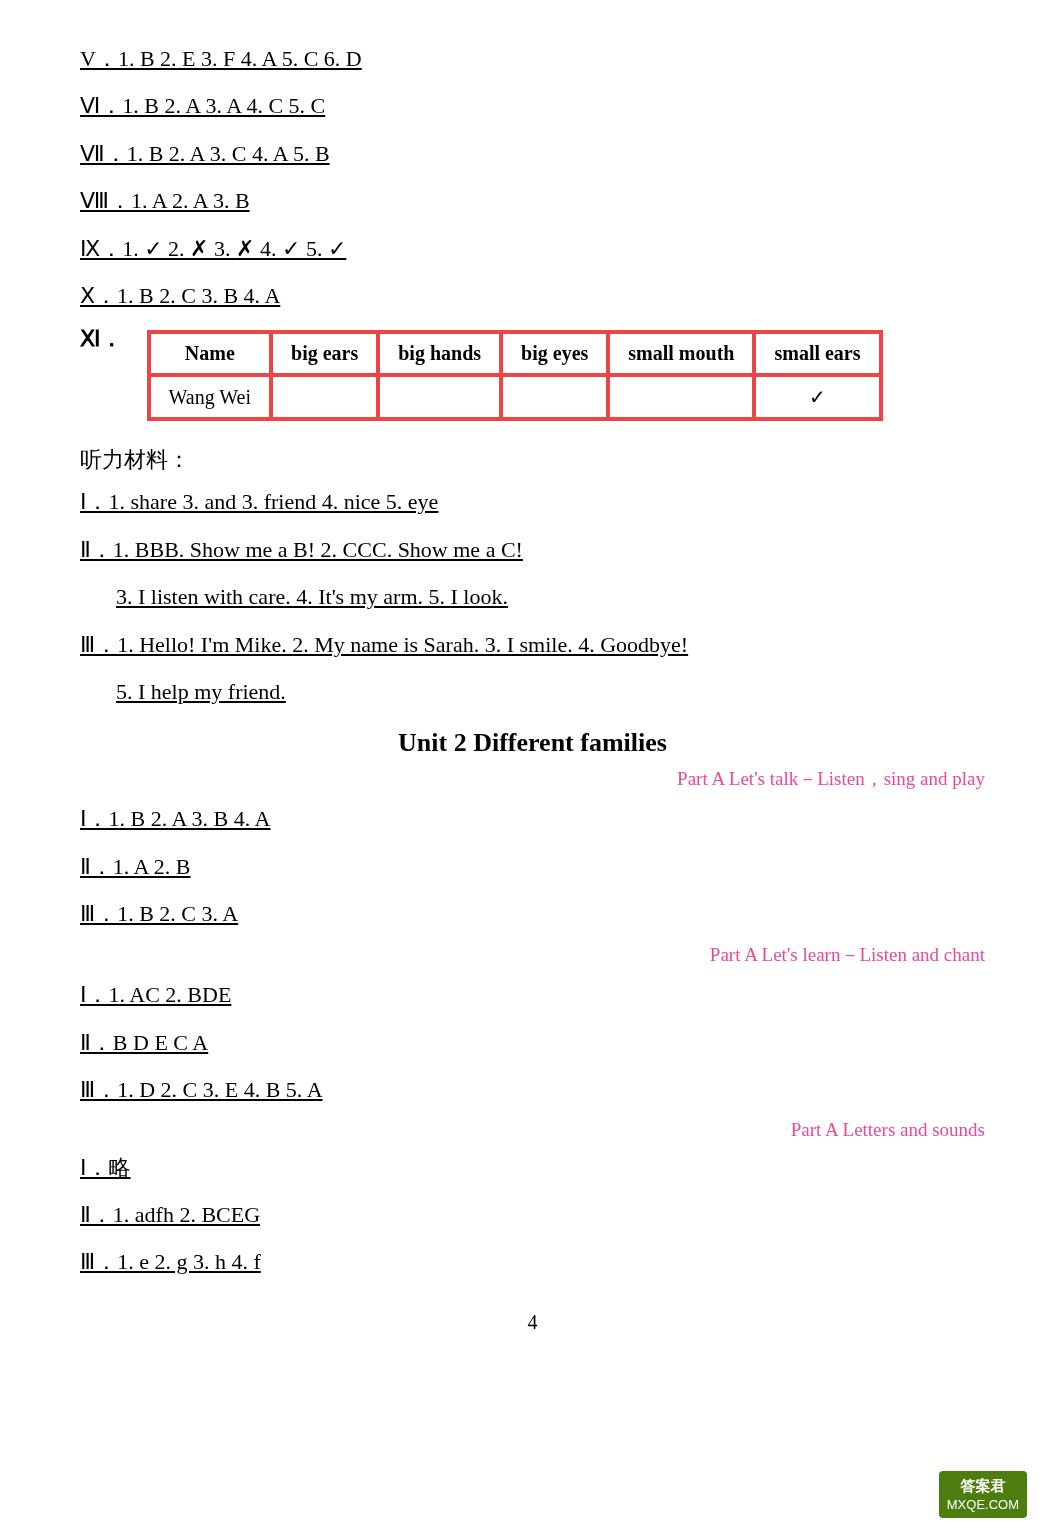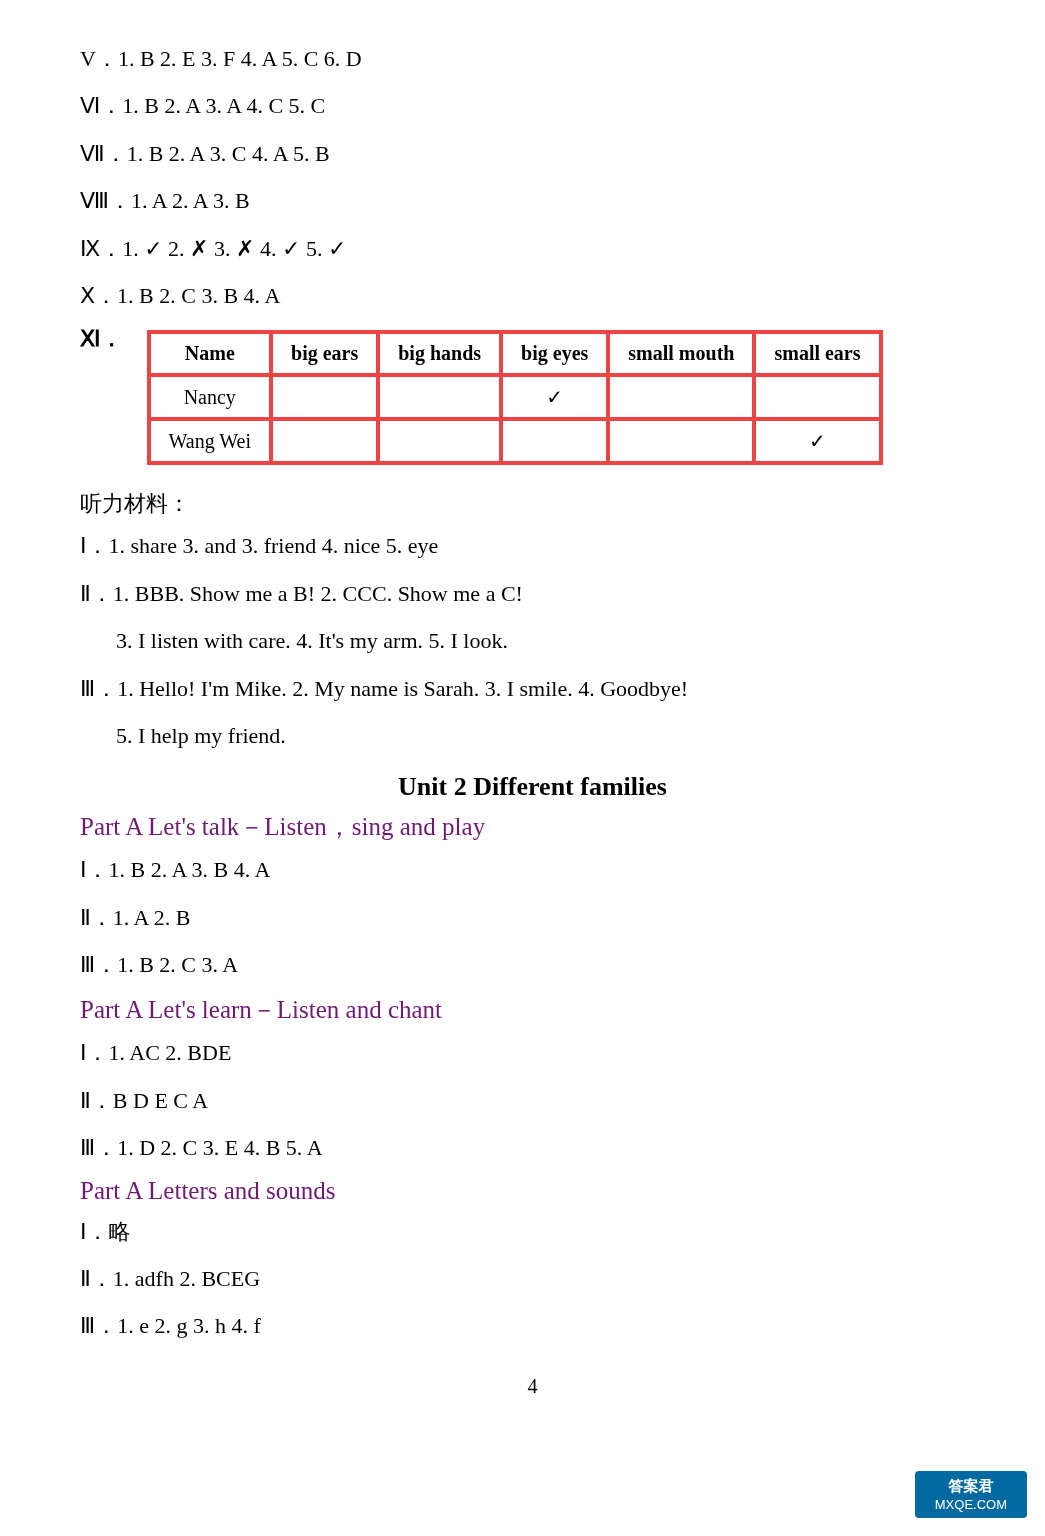--- a/index.html
+++ b/index.html
@@ -13,20 +13,21 @@
       background: #fff;
       font-family: "Times New Roman", Times, serif;
       font-size: 22px;
       color: #000;
       padding: 40px 60px 40px 80px;
       position: relative;
     }
     .line {
       margin-bottom: 10px;
       line-height: 1.7;
+      text-decoration: underline;
     }
     table {
       border-collapse: collapse;
       margin-top: 6px;
       margin-bottom: 10px;
       margin-left: 20px;
     }
     table td, table th {
       border: 4px solid #ef4444;
       padding: 8px 18px;
@@ -43,41 +44,41 @@
       margin: 14px 0 8px 0;
       font-family: Liberation Serif, serif;
     }
     .unit-title {
       text-align: center;
       font-size: 26px;
       font-weight: bold;
       margin: 18px 0 6px 0;
     }
     .part-title {
-      text-align: left;
-      color: #701a75;
-      font-size: 25px;
+      text-align: right;
+      color: #ec4899;
+      font-size: 19px;
       margin: 8px 0 8px 0;
     }
     .indent {
       margin-left: 36px;
     }
     .page-num {
       text-align: center;
       margin-top: 30px;
       font-size: 20px;
     }
     .watermark {
       position: absolute;
       bottom: 18px;
       right: 18px;
-      background: #0369a1;
+      background: #4d7c0f;
       color: #fff;
       font-size: 13px;
-      padding: 4px 20px;
+      padding: 4px 8px;
       border-radius: 4px;
       font-family: Arial, sans-serif;
       line-height: 1.4;
       text-align: center;
     }
     .watermark .top-line {
       font-size: 15px;
       font-weight: bold;
     }
   </style>
@@ -98,28 +99,20 @@
       <tr>
         <th>Name</th>
         <th>big ears</th>
         <th>big hands</th>
         <th>big eyes</th>
         <th>small mouth</th>
         <th>small ears</th>
       </tr>
     </thead>
     <tbody>
-      <tr>
-        <td>Nancy</td>
-        <td></td>
-        <td></td>
-        <td>✓</td>
-        <td></td>
-        <td></td>
-      </tr>
       <tr>
         <td>Wang Wei</td>
         <td></td>
         <td></td>
         <td></td>
         <td></td>
         <td>✓</td>
       </tr>
     </tbody>
   </table>

